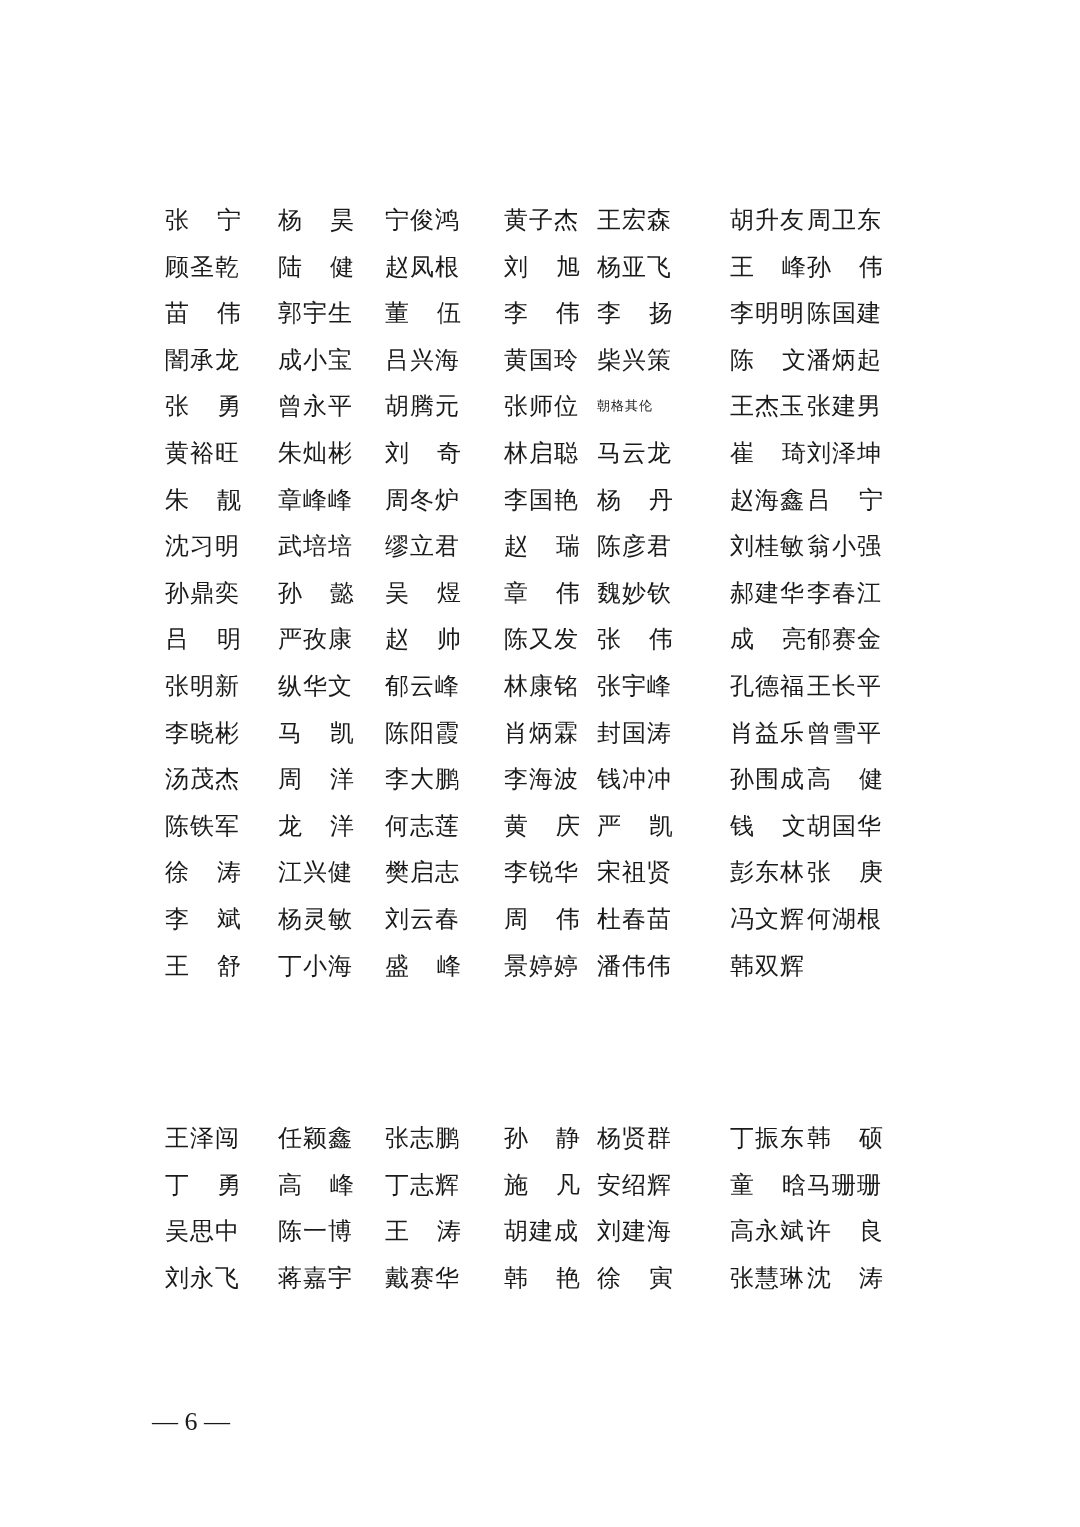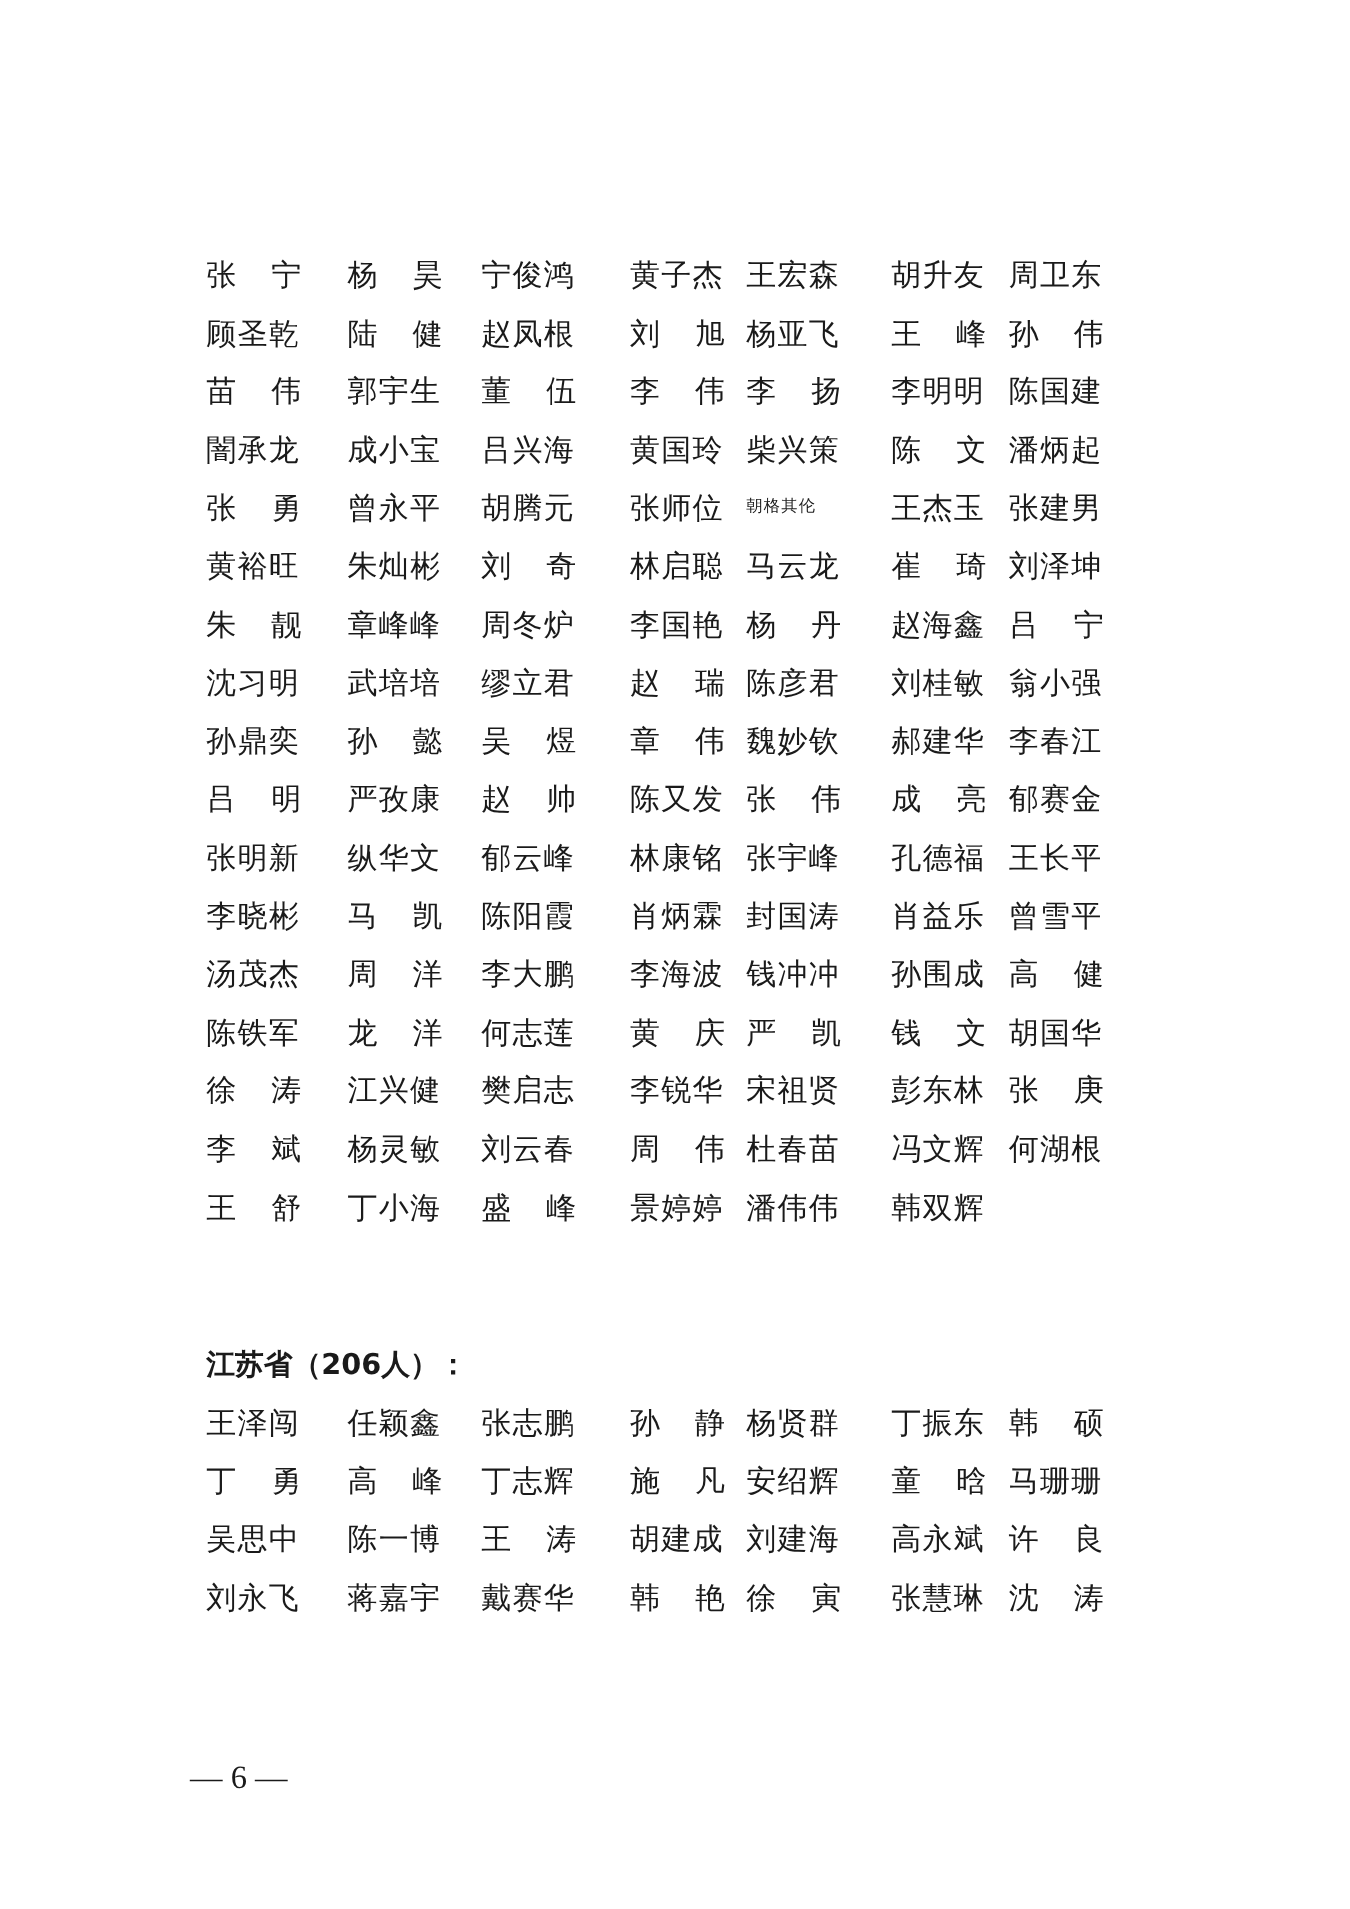--- a/index.html
+++ b/index.html
@@ -41,21 +41,21 @@
       display: flex;
       justify-content: space-between;
     }
     .name.full { justify-content: flex-start; letter-spacing: 1px; }
     .name.small { font-size: 13px; letter-spacing: 1px; justify-content: flex-start; }
     .c0 { left: 0px; }
     .c1 { left: 113px; }
     .c2 { left: 208px; margin-left: 12px; }
     .c3 { left: 339px; }
     .c4 { left: 432px; }
-    .c5 { left: 548px; text-align: center; }
+    .c5 { left: 565px; text-align: center; }
     .c6 { left: 642px; }
     .section-heading {
       position: absolute;
       left: 165px;
       top: 1072px;
       font-size: 23px;
       font-weight: bold;
       line-height: 40px;
       font-family: "DejaVu Sans", "Liberation Sans", sans-serif;
     }
@@ -334,21 +334,20 @@
         <div class="name c2">
           <span>盛</span>
           <span>峰</span>
         </div>
         <div class="name c3 full">景婷婷</div>
         <div class="name c4 full">潘伟伟</div>
         <div class="name c5 full">韩双辉</div>
       </div>
     </div>
 
-  <div class="section-heading">江苏省（206人）：</div>
 
   <div class="names-block" id="block-jiangsu" style="top:1115px;">
       <div class="row">
         <div class="name c0 full">王泽闯</div>
         <div class="name c1 full">任颖鑫</div>
         <div class="name c2 full">张志鹏</div>
         <div class="name c3">
           <span>孙</span>
           <span>静</span>
         </div>

